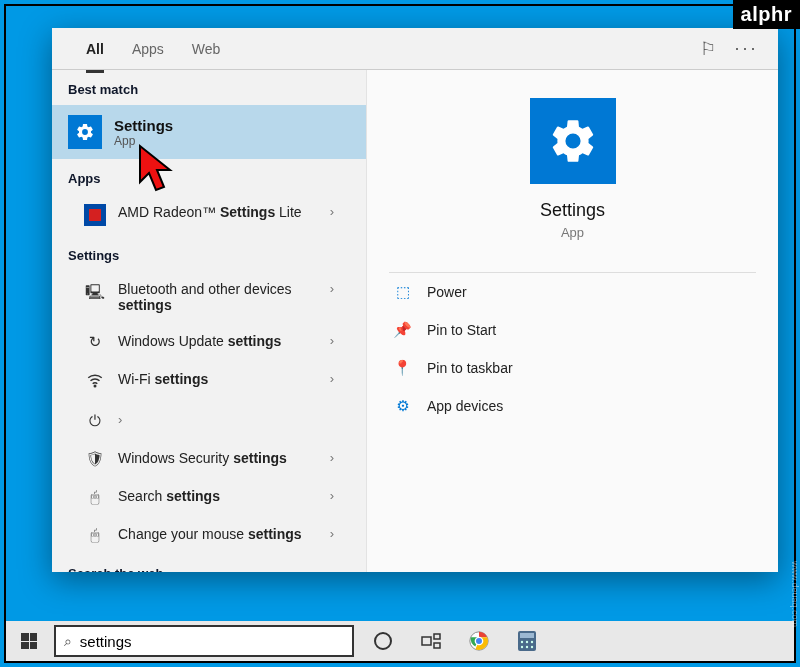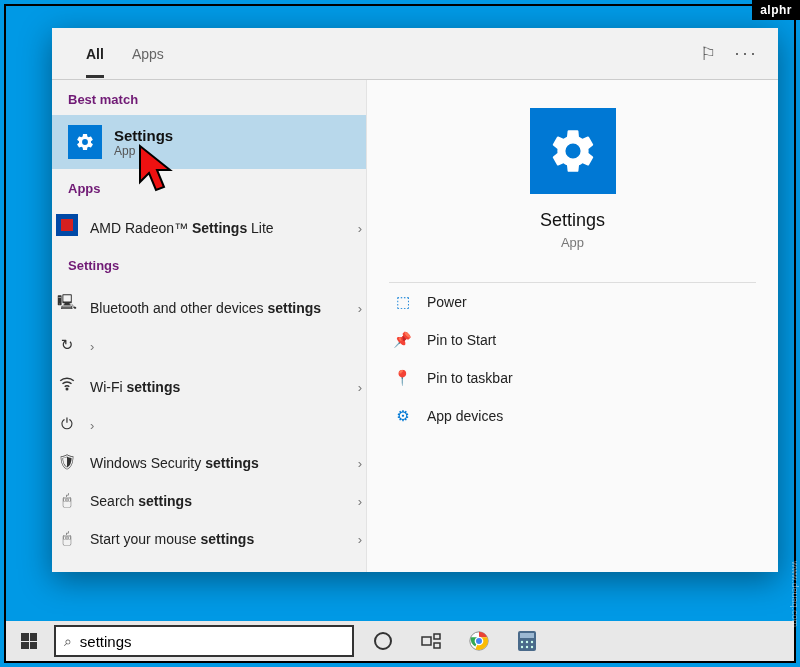--- a/index.html
+++ b/index.html
@@ -11,21 +11,21 @@
   position: relative;
   overflow: hidden;
 }
 
 
 .watermark-logo {
   position: absolute;
   top: 0; right: 0;
   background: #000; color: #fff;
   padding: 3px 8px;
-  font-size: 12px;
+  font-size: 20px;
   font-weight: 600;
   z-index: 100;
   letter-spacing: 0.5px;
 }
 .watermark-side {
   position: absolute;
   right: 0; bottom: 40px;
   writing-mode: vertical-rl;
   font-size: 9px;
   color: rgba(255,255,255,0.4);
@@ -49,21 +49,21 @@
   background: #f2f2f2;
   box-shadow: 0 8px 30px rgba(0,0,0,0.4);
   display: flex;
   flex-direction: column;
 }
 
 .tabs {
   display: flex;
   align-items: center;
   padding: 9px 20px;
-  height: 52px;
+  height: 42px;
   border-bottom: 1px solid #cccccc;
 }
 .tab {
   padding: 0 14px;
   height: 48px;
   display: flex;
   align-items: center;
   font-size: 14px;
   color: #666;
   cursor: pointer;
@@ -101,21 +101,21 @@
   min-height: 0;
 }
 .left-col {
   width: 314px;
   background: #f2f2f2;
   overflow-y: auto;
 }
 .section-label {
   font-size: 13px;
   font-weight: 600;
-  color: #701a75;
+  color: #0f172a;
   padding: 12px 16px 8px;
 }
 
 .best-match {
   display: flex;
   align-items: center;
   padding: 10px 16px;
   background: #b8d8eb;
   cursor: pointer;
   gap: 12px;
@@ -125,22 +125,22 @@
   background: #0078d4;
   display: flex;
   align-items: center;
   justify-content: center;
 }
 .best-match-text .title { font-size: 15px; font-weight: 600; color: #111;}
 .best-match-text .sub { font-size: 12px; color: #555; }
 
 .list-item {
   display: flex;
-  align-items: flex-end;
-  padding: 10px 4px;
+  align-items: flex-start;
+  padding: 10px 32px;
   cursor: pointer;
   gap: 12px;
   font-size: 14px;
   color: #222;
 }
 .list-item .li-icon {
   width: 22px;
   text-align: center;
   font-size: 15px;
   color: #333;
@@ -288,20 +288,21 @@
 
 <div class="watermark-logo">alphr</div>
 <div class="watermark-side">www.deuaq.com</div>
 <div class="outer-border"></div>
 
 <div class="search-panel">
 
   <div class="tabs">
     <div class="tab active">All</div>
     <div class="tab">Apps</div>
+    <div class="tab">Web</div>
     <div class="tabs-spacer"></div>
     <div class="tabs-right">
       <span>⚐</span>
       <span class="dots">···</span>
     </div>
   </div>
 
   <div class="panel-body">
     <div class="left-col">
 
@@ -333,20 +334,21 @@
 
       <div class="section-label">Settings</div>
 
       <div class="list-item">
         <span class="li-icon">🖳</span>
         <span class="li-text"><span>Bluetooth and other devices </span><span class="bold">settings</span></span>
         <span class="chev">›</span>
       </div>
       <div class="list-item">
         <span class="li-icon">↻</span>
+        <span class="li-text"><span>Windows Update </span><span class="bold">settings</span></span>
         <span class="chev">›</span>
       </div>
       <div class="list-item">
         <span class="li-icon">
           <svg width="18" height="18" viewBox="0 0 24 24" stroke="#333" fill="none" stroke-width="2">
               <path d="M3 9 a14 14 0 0 1 18 0"></path>
               <path d="M6 13 a9 9 0 0 1 12 0"></path>
               <path d="M9 17 a4 4 0 0 1 6 0"></path>
               <circle cx="12" cy="20" r="1" fill="#333"></circle>
             </svg>
@@ -363,21 +365,21 @@
         <span class="li-text"><span>Windows Security </span><span class="bold">settings</span></span>
         <span class="chev">›</span>
       </div>
       <div class="list-item">
         <span class="li-icon">🖱</span>
         <span class="li-text"><span>Search </span><span class="bold">settings</span></span>
         <span class="chev">›</span>
       </div>
       <div class="list-item">
         <span class="li-icon">🖱</span>
-        <span class="li-text"><span>Start your mouse </span><span class="bold">settings</span></span>
+        <span class="li-text"><span>Change your mouse </span><span class="bold">settings</span></span>
         <span class="chev">›</span>
       </div>
 
       <div class="section-label">Search the web</div>
 
     </div>
 
     <div class="right-col">
       <div class="preview-hero">
         <div class="hero-tile">

